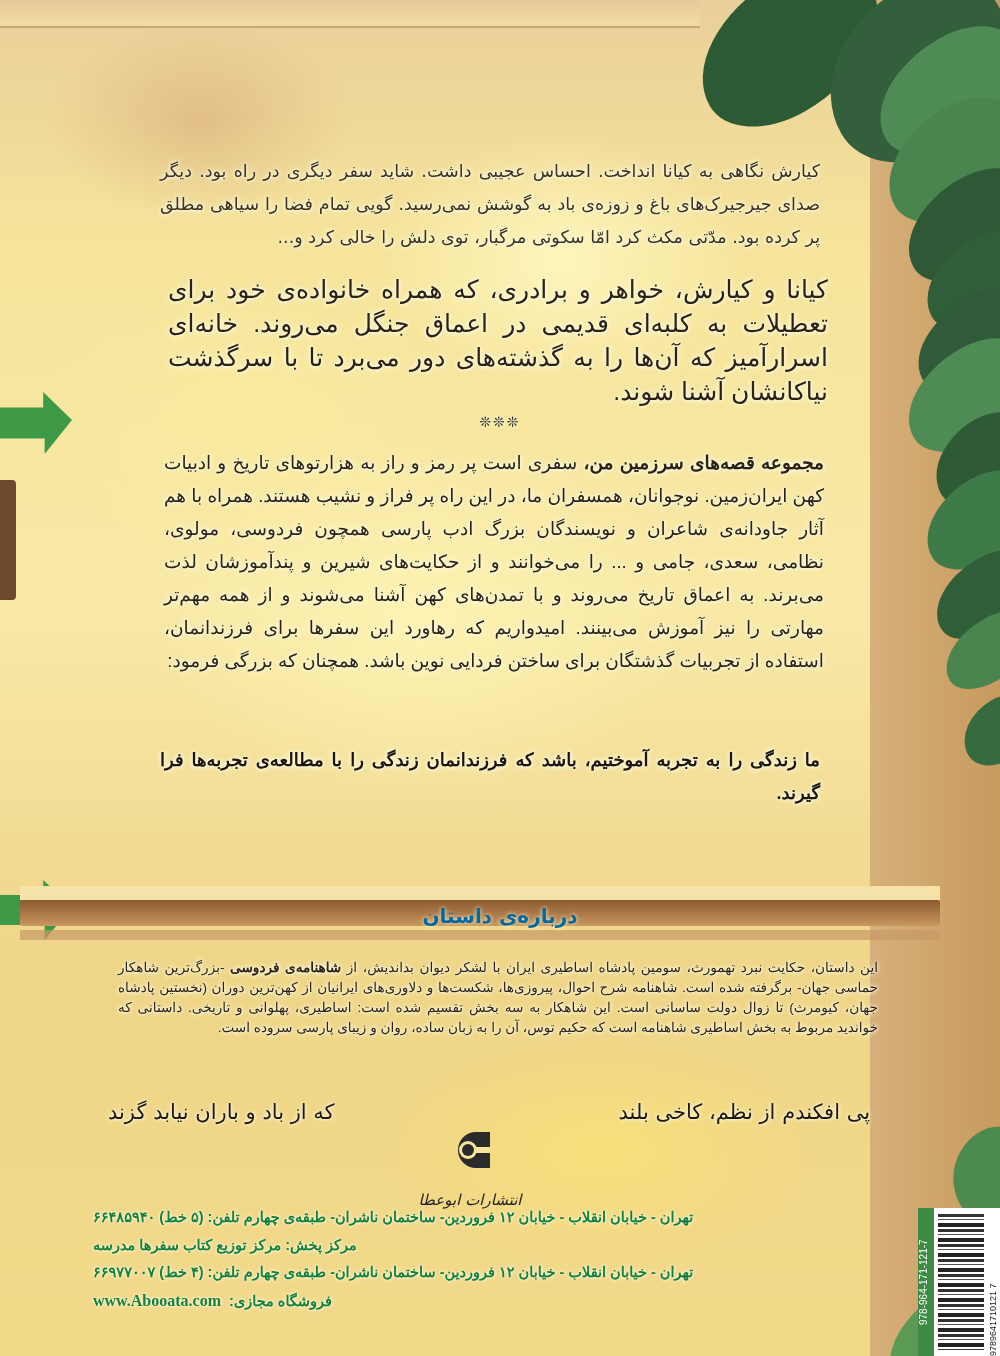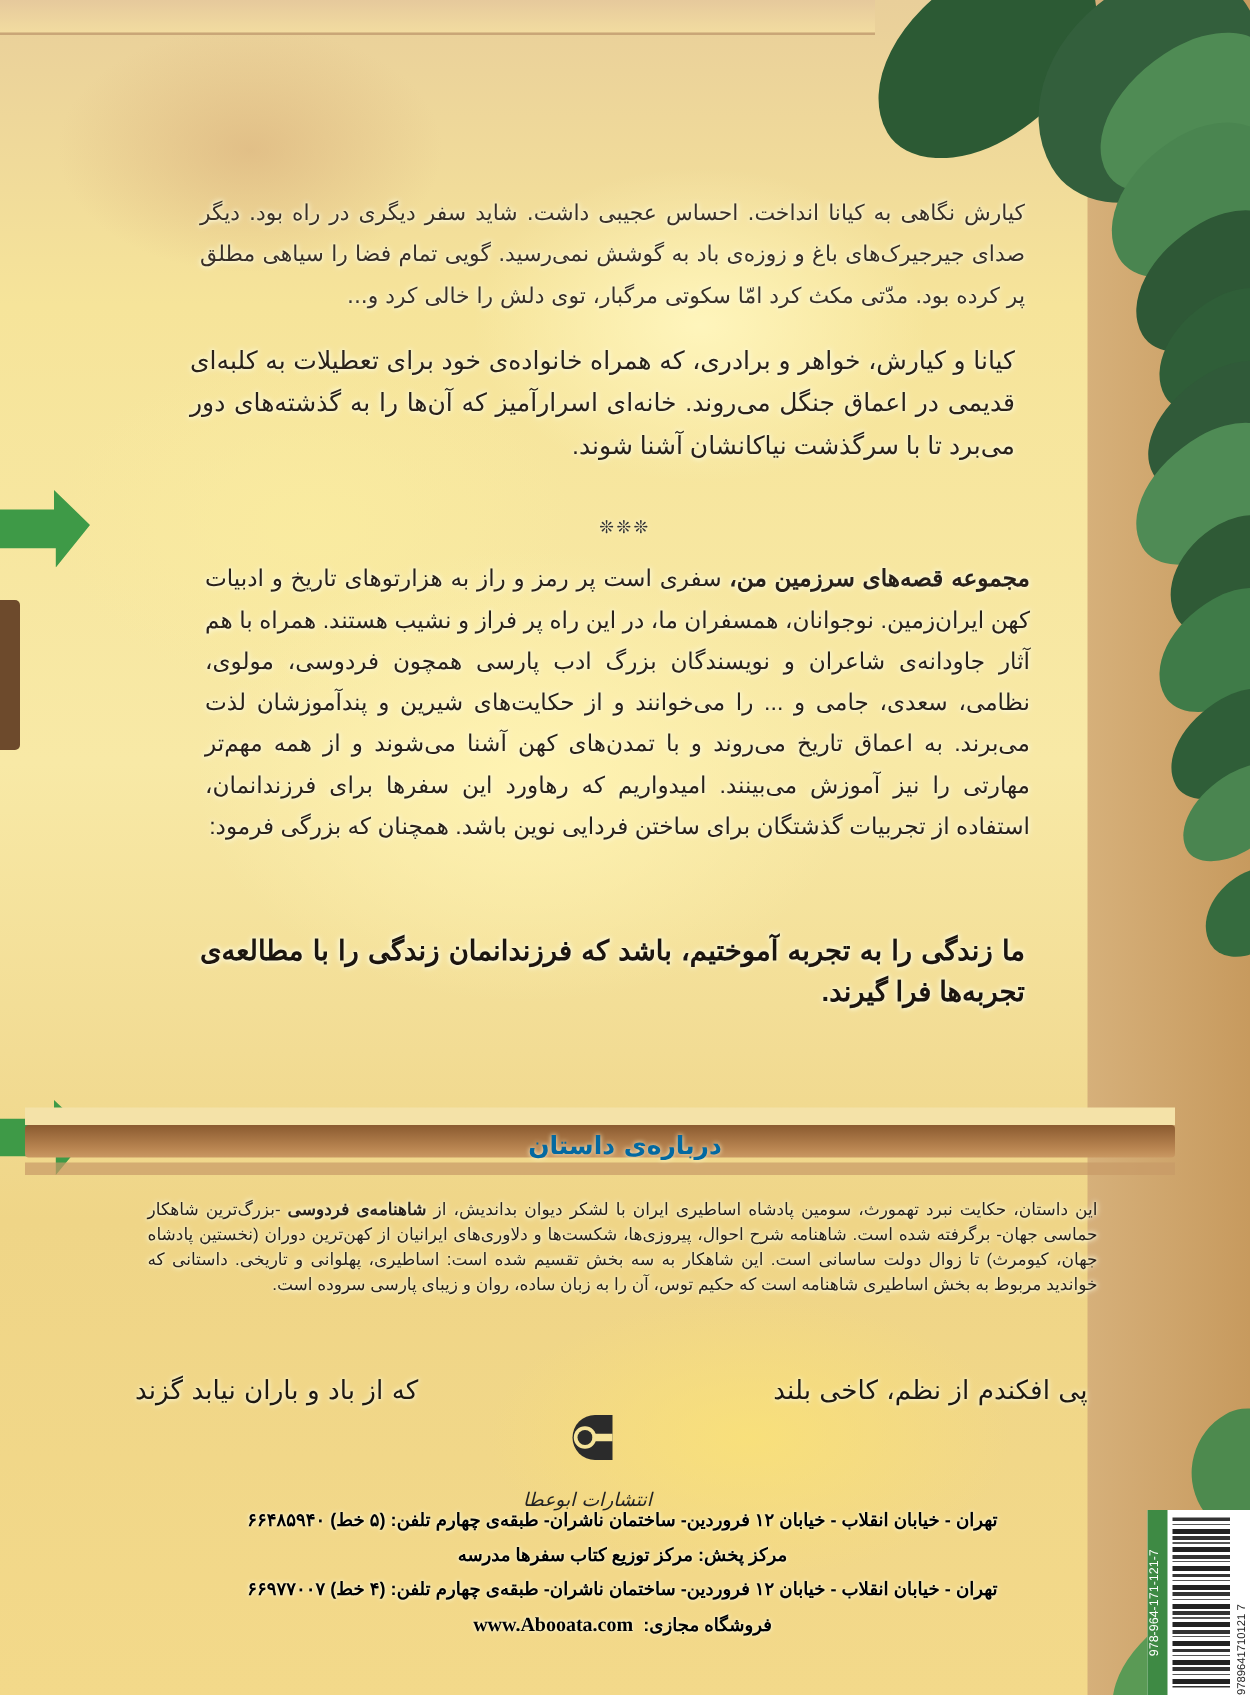--- a/index.html
+++ b/index.html
@@ -47,25 +47,25 @@
     position: absolute; left: 0; width: 72px; height: 62px;
     background: #3e9a47;
     clip-path: polygon(0 25%, 60% 25%, 60% 0, 100% 45%, 62% 100%, 62% 75%, 0 75%);
     border-radius: 8px;
   }
   .text-block {
     position: absolute; direction: rtl; text-align: justify;
     text-shadow: 0 0 6px #fffbe0, 0 0 4px #fffbe0, 0 0 2px #fff9d8;
   }
   .p1 { left: 160px; top: 155px; width: 660px; font-size: 17.5px; line-height: 33px; color: #3a3026; }
-  .p2 { left: 152px; top: 272px; width: 660px; font-size: 20px; line-height: 34px; color: #2a2118; font-family: "Liberation Sans", sans-serif; }
+  .p2 { left: 168px; top: 272px; width: 660px; font-size: 25px; line-height: 34px; color: #2a2118; font-family: "Liberation Sans", sans-serif; }
   .stars { position: absolute; left: 0; width: 1000px; top: 414px; text-align: center; font-size: 14px; color: #333; letter-spacing: 2px; text-shadow: 0 0 4px #fffbe0; }
   .p3 { left: 164px; top: 446px; width: 660px; font-size: 18.5px; line-height: 33px; color: #2a2118; font-family: "Liberation Sans", sans-serif; }
   .p3 .bold, .p4 { font-weight: bold; }
-  .p4 { left: 160px; top: 744px; width: 660px; font-size: 22px; line-height: 33px; color: #1c150e; font-family: "Liberation Sans", sans-serif; }
+  .p4 { left: 160px; top: 744px; width: 660px; font-size: 18px; line-height: 33px; color: #1c150e; font-family: "Liberation Sans", sans-serif; }
   .about-title {
     position: absolute; left: 0; width: 1000px; top: 904px; text-align: center;
     direction: rtl; font-size: 20px; font-weight: bold; color: #0369a1;
     text-shadow: 0 0 4px #fff6d0;
   }
   .about { left: 118px; top: 958px; width: 760px; font-size: 13.6px; line-height: 20px; color: #2a2118; font-family: "Liberation Sans", sans-serif; }
   .about .bold { font-weight: bold; }
   .verse {
     position: absolute; top: 1100px; direction: rtl; font-size: 21px;
     font-family: "DejaVu Serif", serif; color: #1e1810;
@@ -73,21 +73,21 @@
   }
   .verse.v1 { right: 130px; }
   .verse.v2 { left: 108px; }
   .logo {
     position: absolute; left: 446px; top: 1130px; width: 48px; height: 40px;
   }
   .logo-text {
     position: absolute; left: 400px; top: 1170px; width: 140px; text-align: center;
     direction: rtl; font-family: "DejaVu Serif", serif; font-style: italic; font-size: 15px; color: #222; margin-top: 21px;
   }
-  .footer { position: absolute; left: 108px; width: 780px; top: 1204px; direction: rtl; text-align: center; font-family: "Liberation Sans", sans-serif; font-weight: bold; font-size: 14.5px; line-height: 27.5px; color: #000000; text-shadow: 0 0 4px #fffbe0, 0 0 2px #fffbe0; }
+  .footer { position: absolute; left: 93px; width: 780px; top: 1204px; direction: rtl; text-align: left; font-family: "Liberation Sans", sans-serif; font-weight: bold; font-size: 14.5px; line-height: 27.5px; color: #15803d; text-shadow: 0 0 4px #fffbe0, 0 0 2px #fffbe0; }
   .footer .line { display: block; }
   .footer .url { font-family: "Liberation Serif", serif; font-weight: bold; font-size: 16px; direction: ltr; unicode-bidi: embed; }
   .barcode {
     position: absolute; left: 918px; top: 1208px; width: 82px; height: 148px;
     background: #fff; display: flex; flex-direction: row;
   }
   .barcode .isbn {
     writing-mode: vertical-rl; transform: rotate(180deg);
     font-size: 10px; color: #fff; background: #3e8a44; width: 16px; text-align: center;
     font-family: "Liberation Sans", sans-serif; padding: 2px 0;

